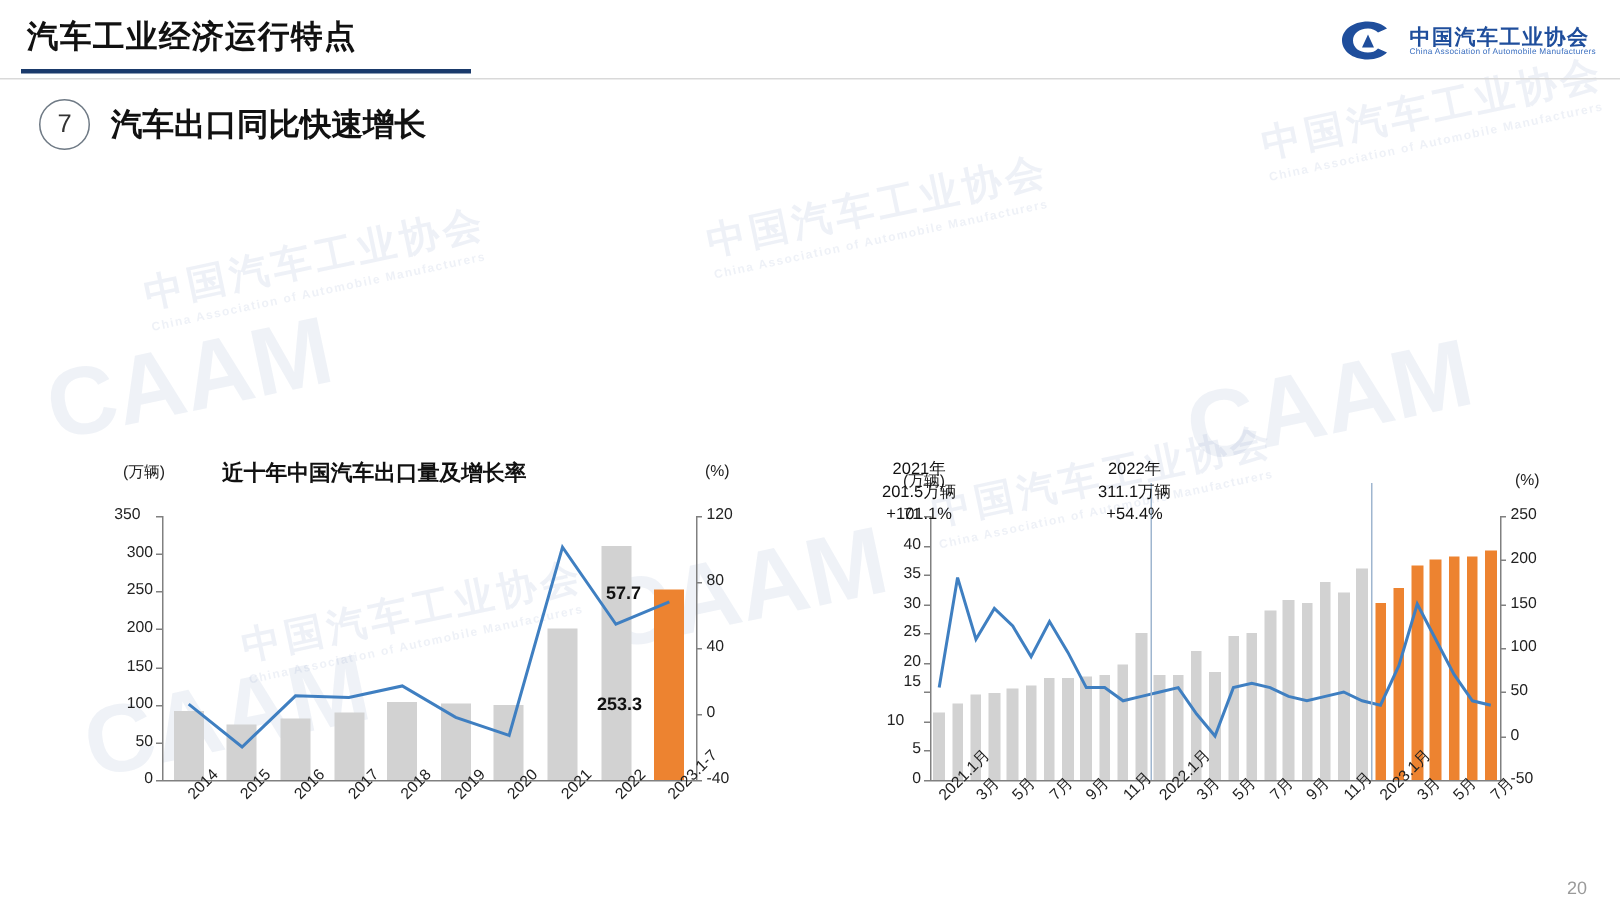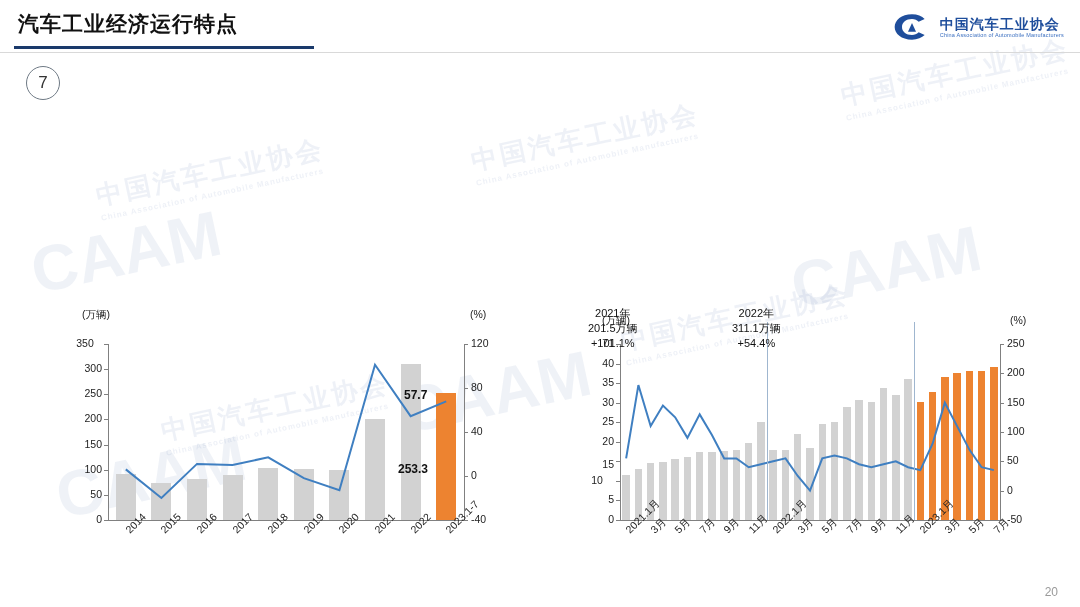--- a/index.html
+++ b/index.html
@@ -87,27 +87,29 @@
     <path d="M30 16 L36 29 L24 29 Z" fill="#1f4e9c"></path>
   </svg>
   <div class="logo-text">
     <div class="logo-cn">中国汽车工业协会</div>
     <div class="logo-en">China Association of Automobile Manufacturers</div>
   </div>
 </div>
 
 <div class="sec">
   <div class="sec-num">7</div>
+  <div class="sec-title">汽车出口同比快速增长</div>
 </div>
 
 <div class="bullets">
 </div>
 
 <div class="chart" id="chart1" style="left:60px;top:300px;width:450px;height:280px;">
   <div class="ax-unit" style="left:22px;top:8px;">(万辆)</div>
+  <div class="c-title" style="left:88px;top:6px;">近十年中国汽车出口量及增长率</div>
   <div class="ax-unit" style="left:410px;top:8px;">(%)</div>
   <div class="plot" id="plot1" style="left:48px;top:44px;width:356px;height:176px;">
       <div class="axis-line" style="left: 0px; top: 176px; width: 356px; height: 1px;"></div>
       <div class="axis-line" style="left: 0px; top: 0px; width: 1px; height: 176px;"></div>
       <div class="axis-line" style="left: 356px; top: 0px; width: 1px; height: 176px;"></div>
       <div class="tick" style="left: -40px; top: 169px; width: 34px;">0</div>
       <div class="axis-line" style="left: -4px; top: 176px; width: 4px; height: 1px;"></div>
       <div class="tick" style="left: -40px; top: 143.857px; width: 34px;">50</div>
       <div class="axis-line" style="left: -4px; top: 150.857px; width: 4px; height: 1px;"></div>
       <div class="tick" style="left: -40px; top: 118.714px; width: 34px;">100</div>
@@ -166,21 +168,21 @@
   <div class="plot" id="plot2" style="left:40px;top:44px;width:380px;height:176px;">
       <div class="axis-line" style="left: 0px; top: 176px; width: 380px; height: 1px;"></div>
       <div class="axis-line" style="left: 0px; top: 0px; width: 1px; height: 176px;"></div>
       <div class="axis-line" style="left: 380px; top: 0px; width: 1px; height: 176px;"></div>
       <div class="tick" style="left: -40px; top: 169px; width: 34px;">0</div>
       <div class="axis-line" style="left: -4px; top: 176px; width: 4px; height: 1px;"></div>
       <div class="tick" style="left: -40px; top: 149.444px; width: 34px;">5</div>
       <div class="axis-line" style="left: -4px; top: 156.444px; width: 4px; height: 1px;"></div>
       <div class="tick" style="left: -40px; top: 129.889px; width: 34px; text-align: center;">10</div>
       <div class="axis-line" style="left: -4px; top: 136.889px; width: 4px; height: 1px;"></div>
-      <div class="tick" style="left: -40px; top: 114px; width: 34px;">15</div>
+      <div class="tick" style="left: -40px; top: 104px; width: 34px;">15</div>
       <div class="axis-line" style="left: -4px; top: 117.333px; width: 4px; height: 1px;"></div>
       <div class="tick" style="left: -40px; top: 90.7778px; width: 34px;">20</div>
       <div class="axis-line" style="left: -4px; top: 97.7778px; width: 4px; height: 1px;"></div>
       <div class="tick" style="left: -40px; top: 71.2222px; width: 34px;">25</div>
       <div class="axis-line" style="left: -4px; top: 78.2222px; width: 4px; height: 1px;"></div>
       <div class="tick" style="left: -40px; top: 51.6667px; width: 34px;">30</div>
       <div class="axis-line" style="left: -4px; top: 58.6667px; width: 4px; height: 1px;"></div>
       <div class="tick" style="left: -40px; top: 32.1111px; width: 34px;">35</div>
       <div class="axis-line" style="left: -4px; top: 39.1111px; width: 4px; height: 1px;"></div>
       <div class="tick" style="left: -40px; top: 12.5556px; width: 34px;">40</div>

